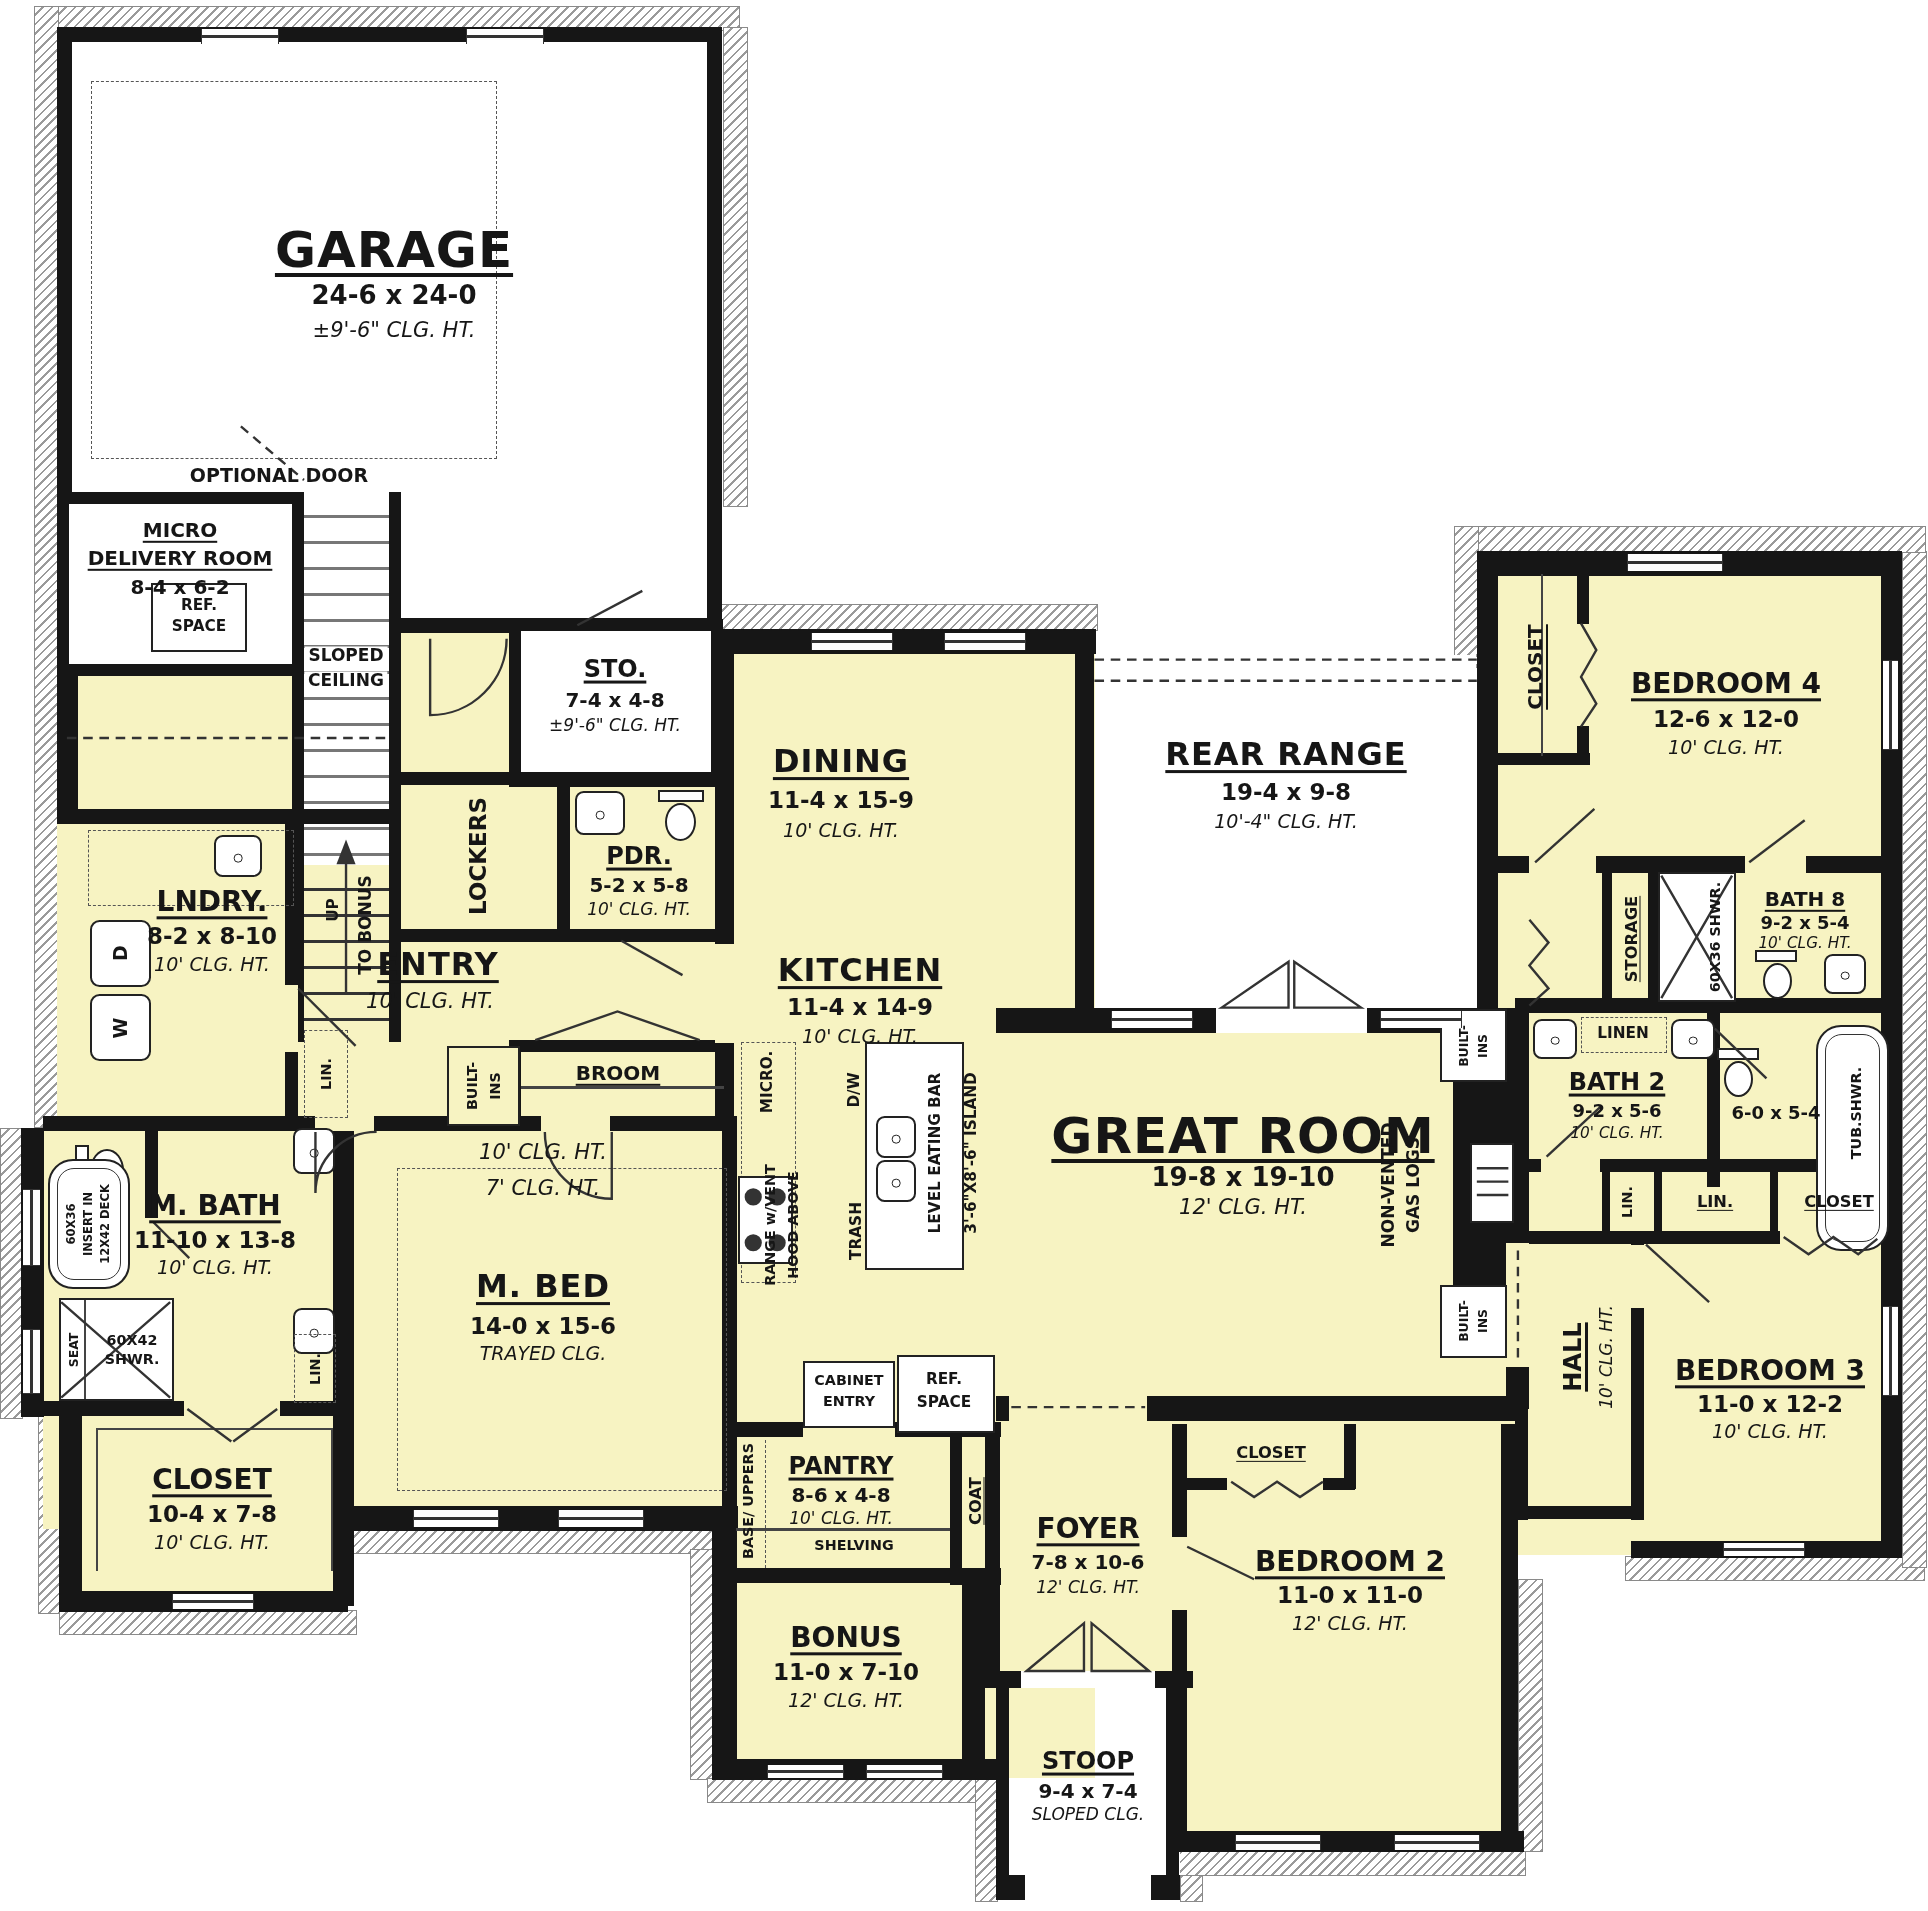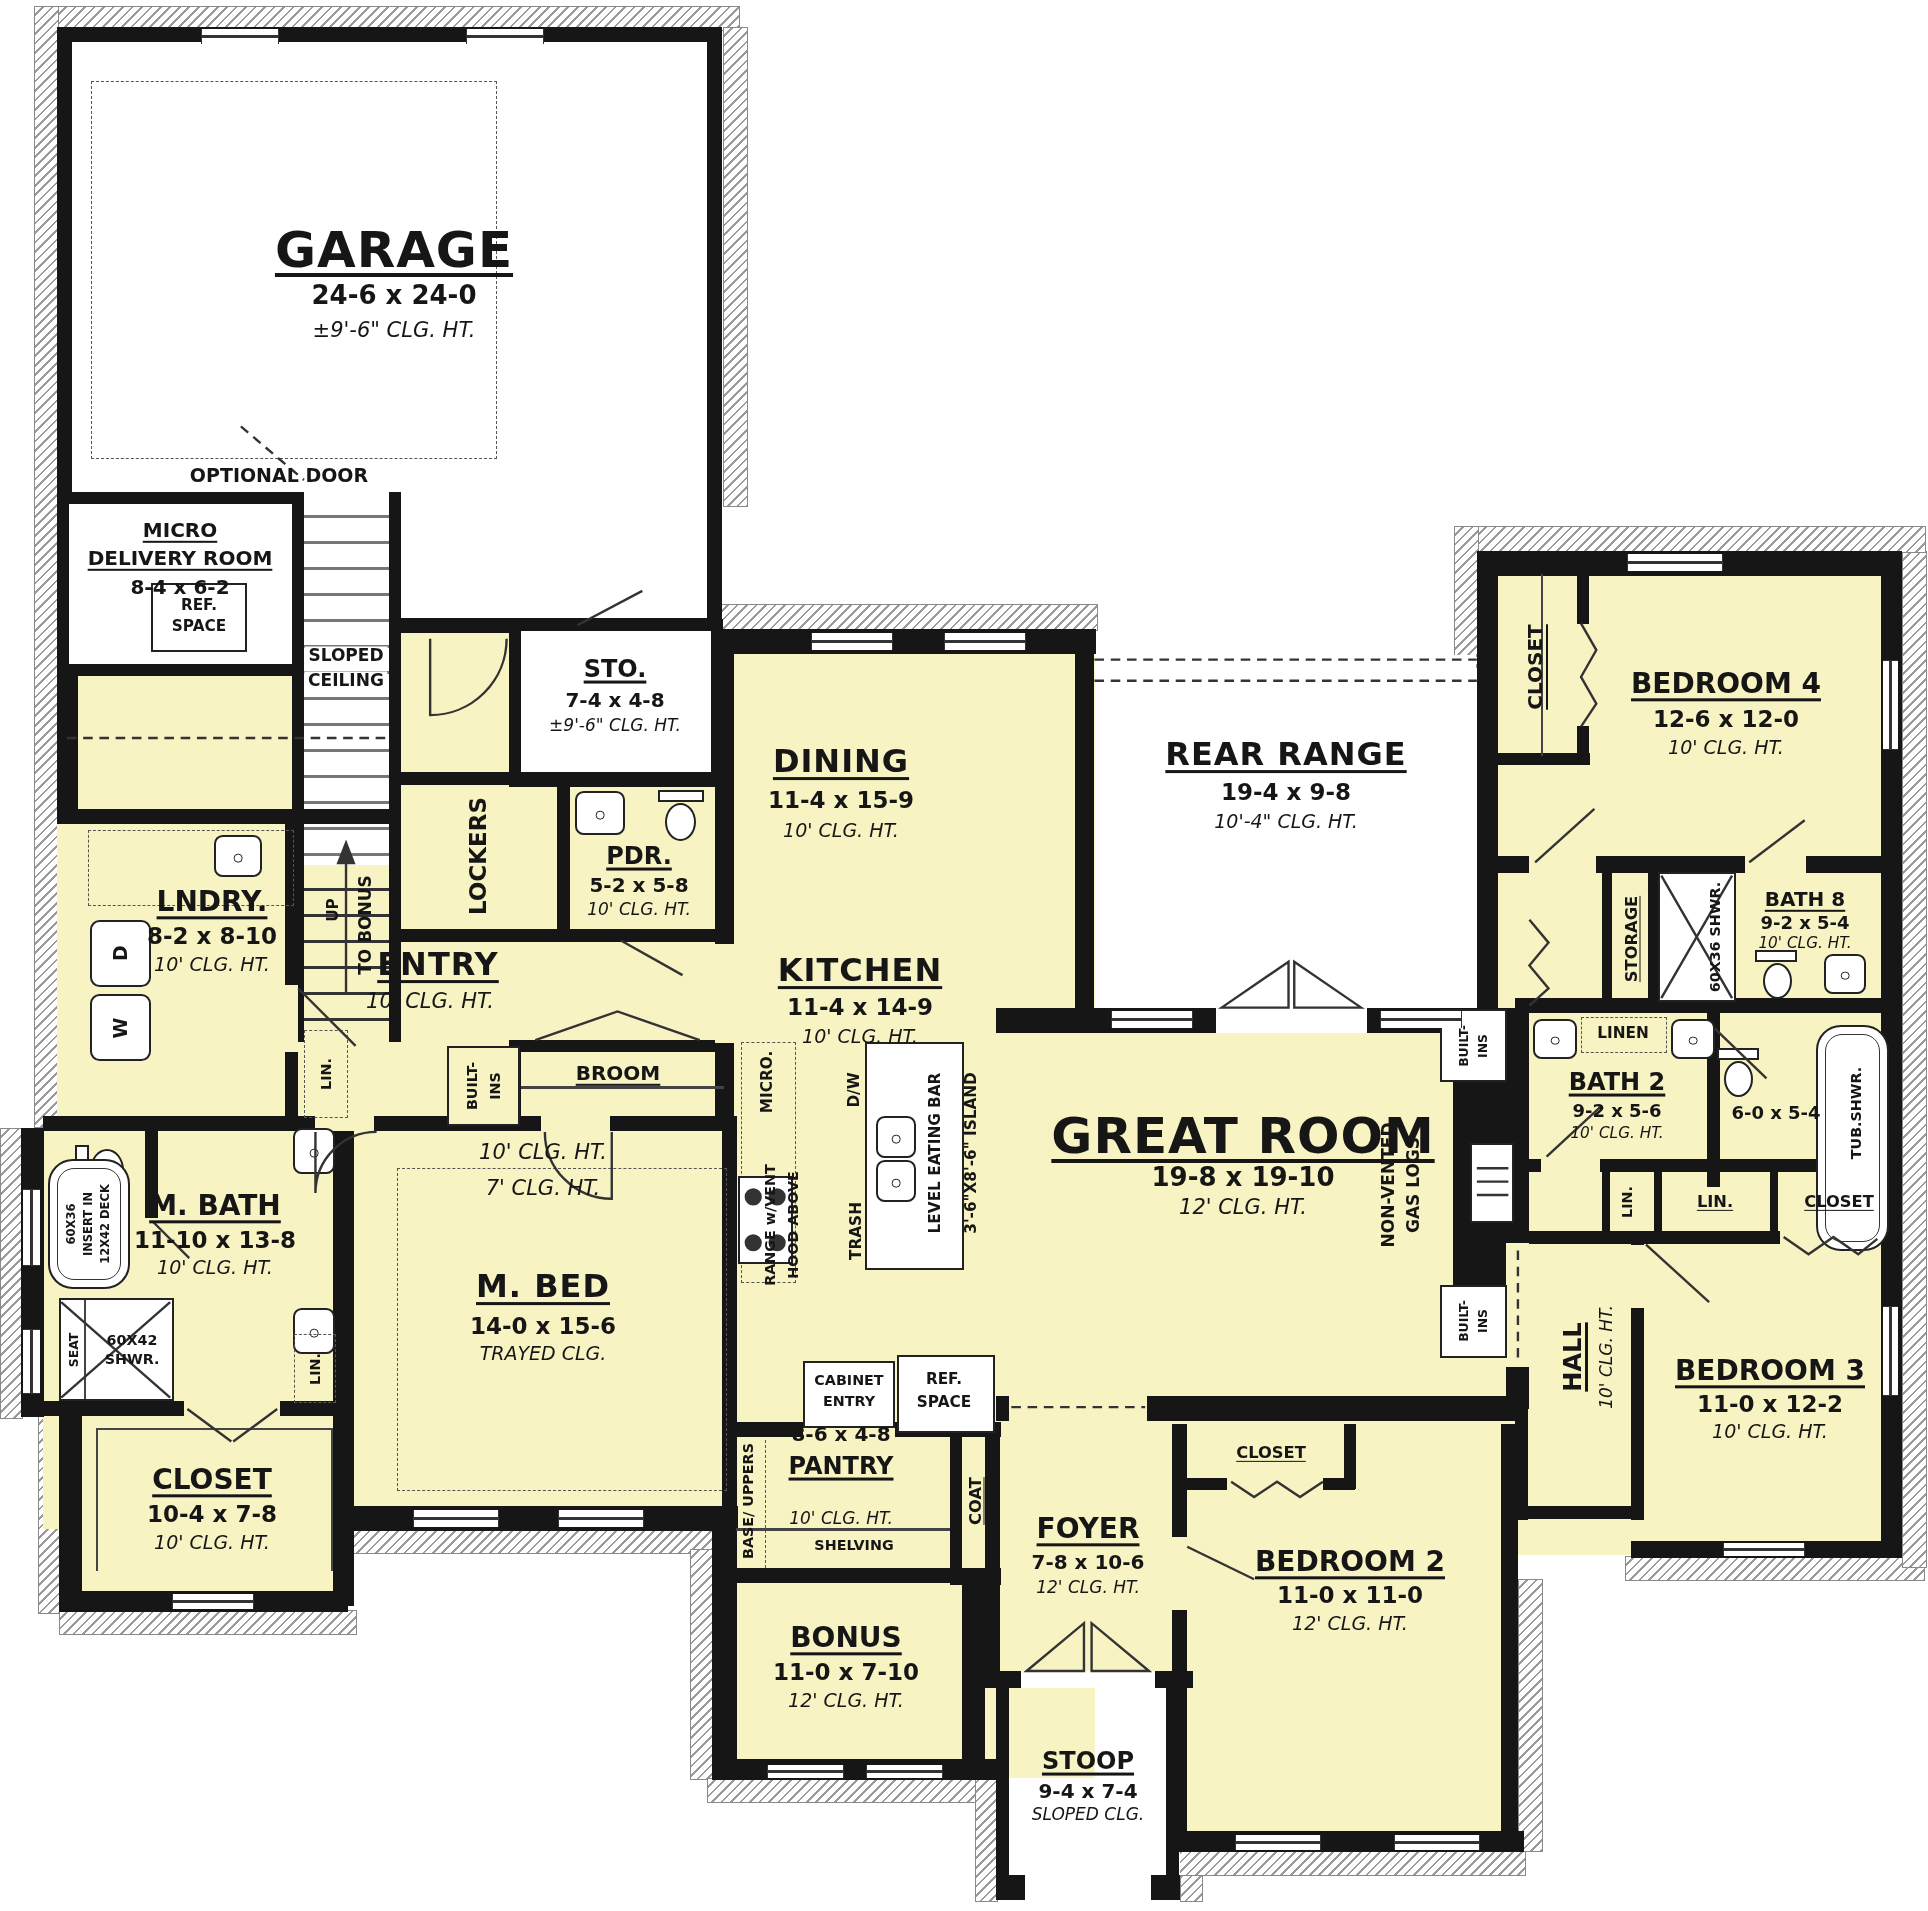--- a/index.html
+++ b/index.html
@@ -393,21 +393,21 @@
   <div class="lbl c22" style="left:543px;top:1153px">10' CLG. HT.</div>
   <div class="lbl c22" style="left:543px;top:1189px">7' CLG. HT.</div>
   <div class="lbl t34" style="left:543px;top:1287px">M. BED</div>
   <div class="lbl d24" style="left:543px;top:1327px">14-0 x 15-6</div>
   <div class="lbl c20" style="left:543px;top:1354px">TRAYED CLG.</div>
   <div class="lbl t30" style="left:212px;top:1480px">CLOSET</div>
   <div class="lbl d24" style="left:212px;top:1515px">10-4 x 7-8</div>
   <div class="lbl c20" style="left:212px;top:1543px">10' CLG. HT.</div>
 
   <div class="lbl t26" style="left:841px;top:1466px">PANTRY</div>
-  <div class="lbl d21" style="left:841px;top:1434px">8-6 x 4-8</div>
+  <div class="lbl d21" style="left:841px;top:1495px">8-6 x 4-8</div>
   <div class="lbl c18" style="left:841px;top:1519px">10' CLG. HT.</div>
   <div class="lbl s15" style="left:854px;top:1545px">SHELVING</div>
   <div class="vlbl s15" style="left:748px;top:1501px">BASE/ UPPERS</div>
   <div class="vlbl t18" style="left:975px;top:1501px">COAT</div>
   <div class="lbl t30" style="left:846px;top:1638px">BONUS</div>
   <div class="lbl d24" style="left:846px;top:1673px">11-0 x 7-10</div>
   <div class="lbl c20" style="left:846px;top:1701px">12' CLG. HT.</div>
   <div class="lbl t30" style="left:1088px;top:1529px">FOYER</div>
   <div class="lbl d21" style="left:1088px;top:1562px">7-8 x 10-6</div>
   <div class="lbl c18" style="left:1088px;top:1588px">12' CLG. HT.</div>

